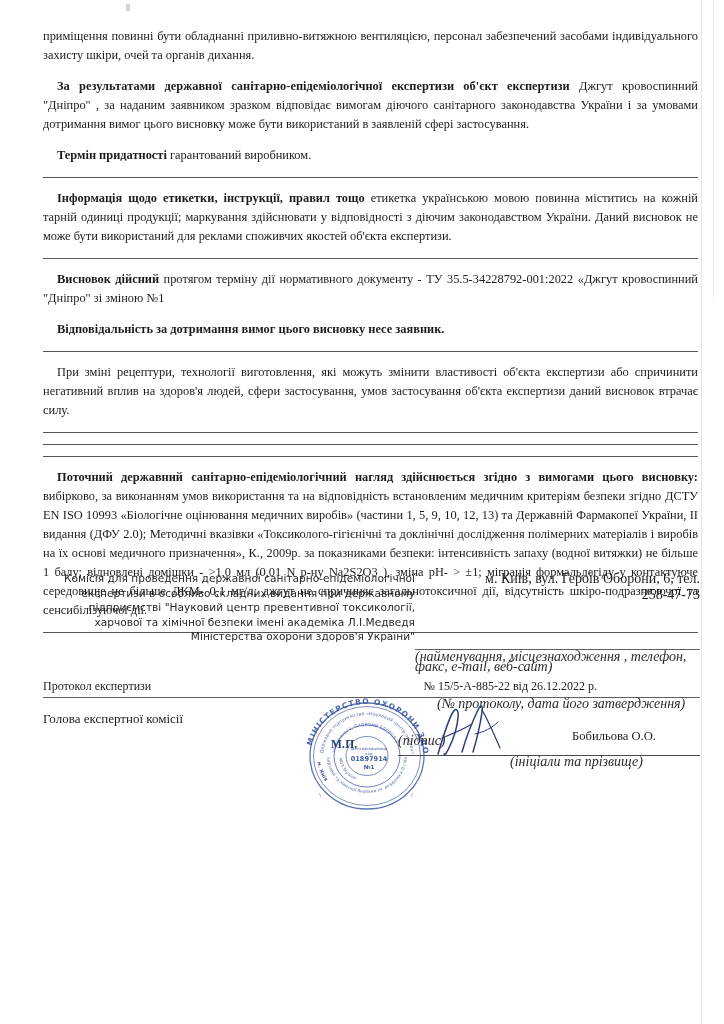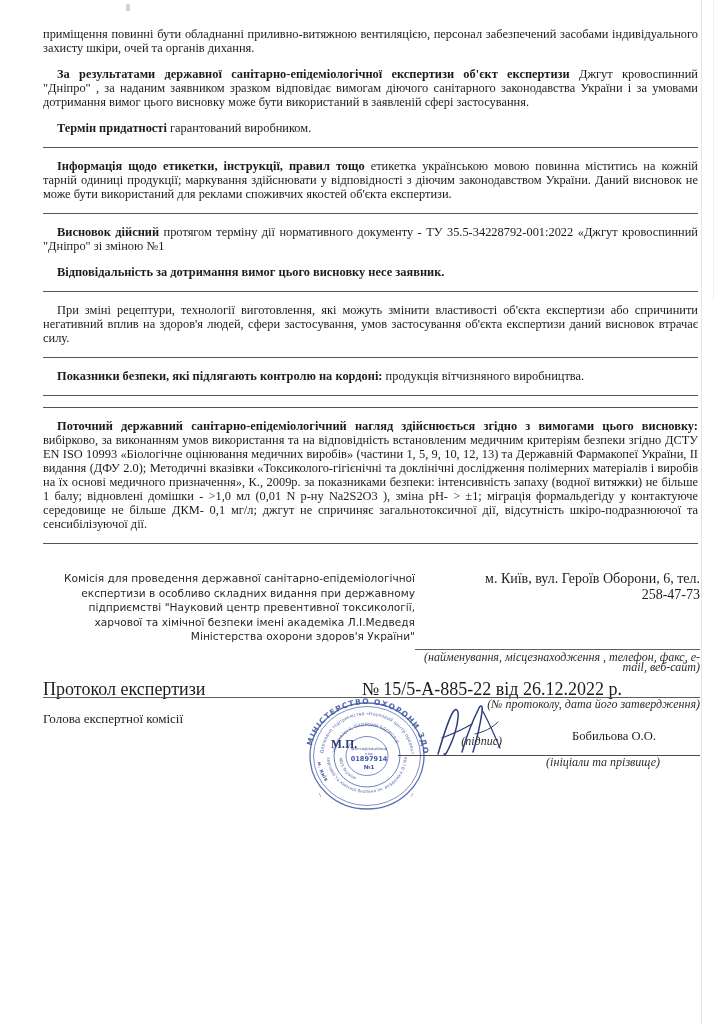--- a/index.html
+++ b/index.html
@@ -45,21 +45,21 @@
   .content {
     position: absolute;
     left: 43px;
     top: 27px;
     width: 655px;
   }
 
   p.para {
     margin: 0 0 12px 0;
     font-size: 12.4px;
-    line-height: 14px;
+    line-height: 19px;
     text-align: justify;
     text-indent: 0;
   }
   p.para.indent {
     text-indent: 14px;
   }
   .b {
     font-weight: bold;
   }
   .rule {
@@ -90,23 +90,23 @@
   }
   .col-right {
     width: 285px;
     padding-left: 0px;
     font-size: 14px;
     line-height: 16px;
     color: #1c1c1c;
   }
 
   .caption {
-    font-size: 12px;
+    font-size: 14px;
     font-style: italic;
-    text-align: right;
+    text-align: left;
     color: #2c2c2c;
     line-height: 10px;
     font-family: "Liberation Serif", "DejaVu Serif", serif;
   }
 
   .sig-note-line {
     position: absolute;
     left: 415px;
     top: 649px;
     width: 285px;
@@ -120,24 +120,24 @@
   }
 
   .protocol-row {
     position: absolute;
     left: 43px;
     top: 679px;
     width: 657px;
     display: flex;
     justify-content: space-between;
     align-items: baseline;
-    font-size: 18px;
+    font-size: 12px;
   }
   .protocol-label { color: #1c1c1c; }
-  .protocol-value { padding-right: 78px; }
+  .protocol-value { padding-right: 103px; }
 
   .protocol-line {
     position: absolute;
     left: 43px;
     top: 697px;
     width: 657px;
     border-top: 1px solid #5f5f5f;
   }
   .protocol-caption {
     position: absolute;
@@ -231,21 +231,20 @@
     <hr class="rule">
 
     <p class="para indent"><span class="b">Висновок дійсний</span><span> протягом терміну дії нормативного документу - ТУ 35.5-34228792-001:2022 «Джгут кровоспинний "Дніпро" зі зміною №1</span></p>
 
     <p class="para indent"><span class="b">Відповідальність за дотримання вимог цього висновку несе заявник.</span><span></span></p>
     <hr class="rule">
 
     <p class="para indent"><span class="b"></span><span>При зміні рецептури, технології виготовлення, які можуть змінити властивості об'єкта експертизи або спричинити негативний вплив на здоров'я людей, сфери застосування, умов застосування об'єкта експертизи даний висновок втрачає силу.</span></p>
     <hr class="rule">
 
-    <p class="para indent"><span class="b">Показники безпеки, які підлягають контролю на кордоні:</span><span> продукція вітчизняного виробництва.</span></p>
     <hr class="rule">
 
     <hr class="rule">
 
     <p class="para indent"><span class="b">Поточний державний санітарно-епідеміологічний нагляд здійснюється згідно з вимогами цього висновку:</span><span> вибірково,  за виконанням умов використання та на відповідність встановленим медичним критеріям безпеки згідно  ДСТУ EN ISO 10993 «Біологічне оцінювання медичних виробів» (частини 1,  5, 9, 10, 12, 13) та Державній Фармакопеї України, II видання (ДФУ 2.0);  Методичні вказівки «Токсиколого-гігієнічні та доклінічні дослідження полімерних матеріалів і виробів на їх основі медичного призначення», К., 2009р.  за показниками безпеки: інтенсивність запаху (водної витяжки) не більше 1 балу; відновлені домішки - &gt;1,0 мл (0,01 N р-ну Na2S2O3 ), зміна pH- &gt; ±1; міграція формальдегіду у контактуюче середовище не більше ДКМ- 0,1 мг/л; джгут не спричиняє загальнотоксичної дії, відсутність шкіро-подразнюючої та сенсибілізуючої дії.</span></p>
     <hr class="rule">
 
   </div>
 
   <div class="cols">

